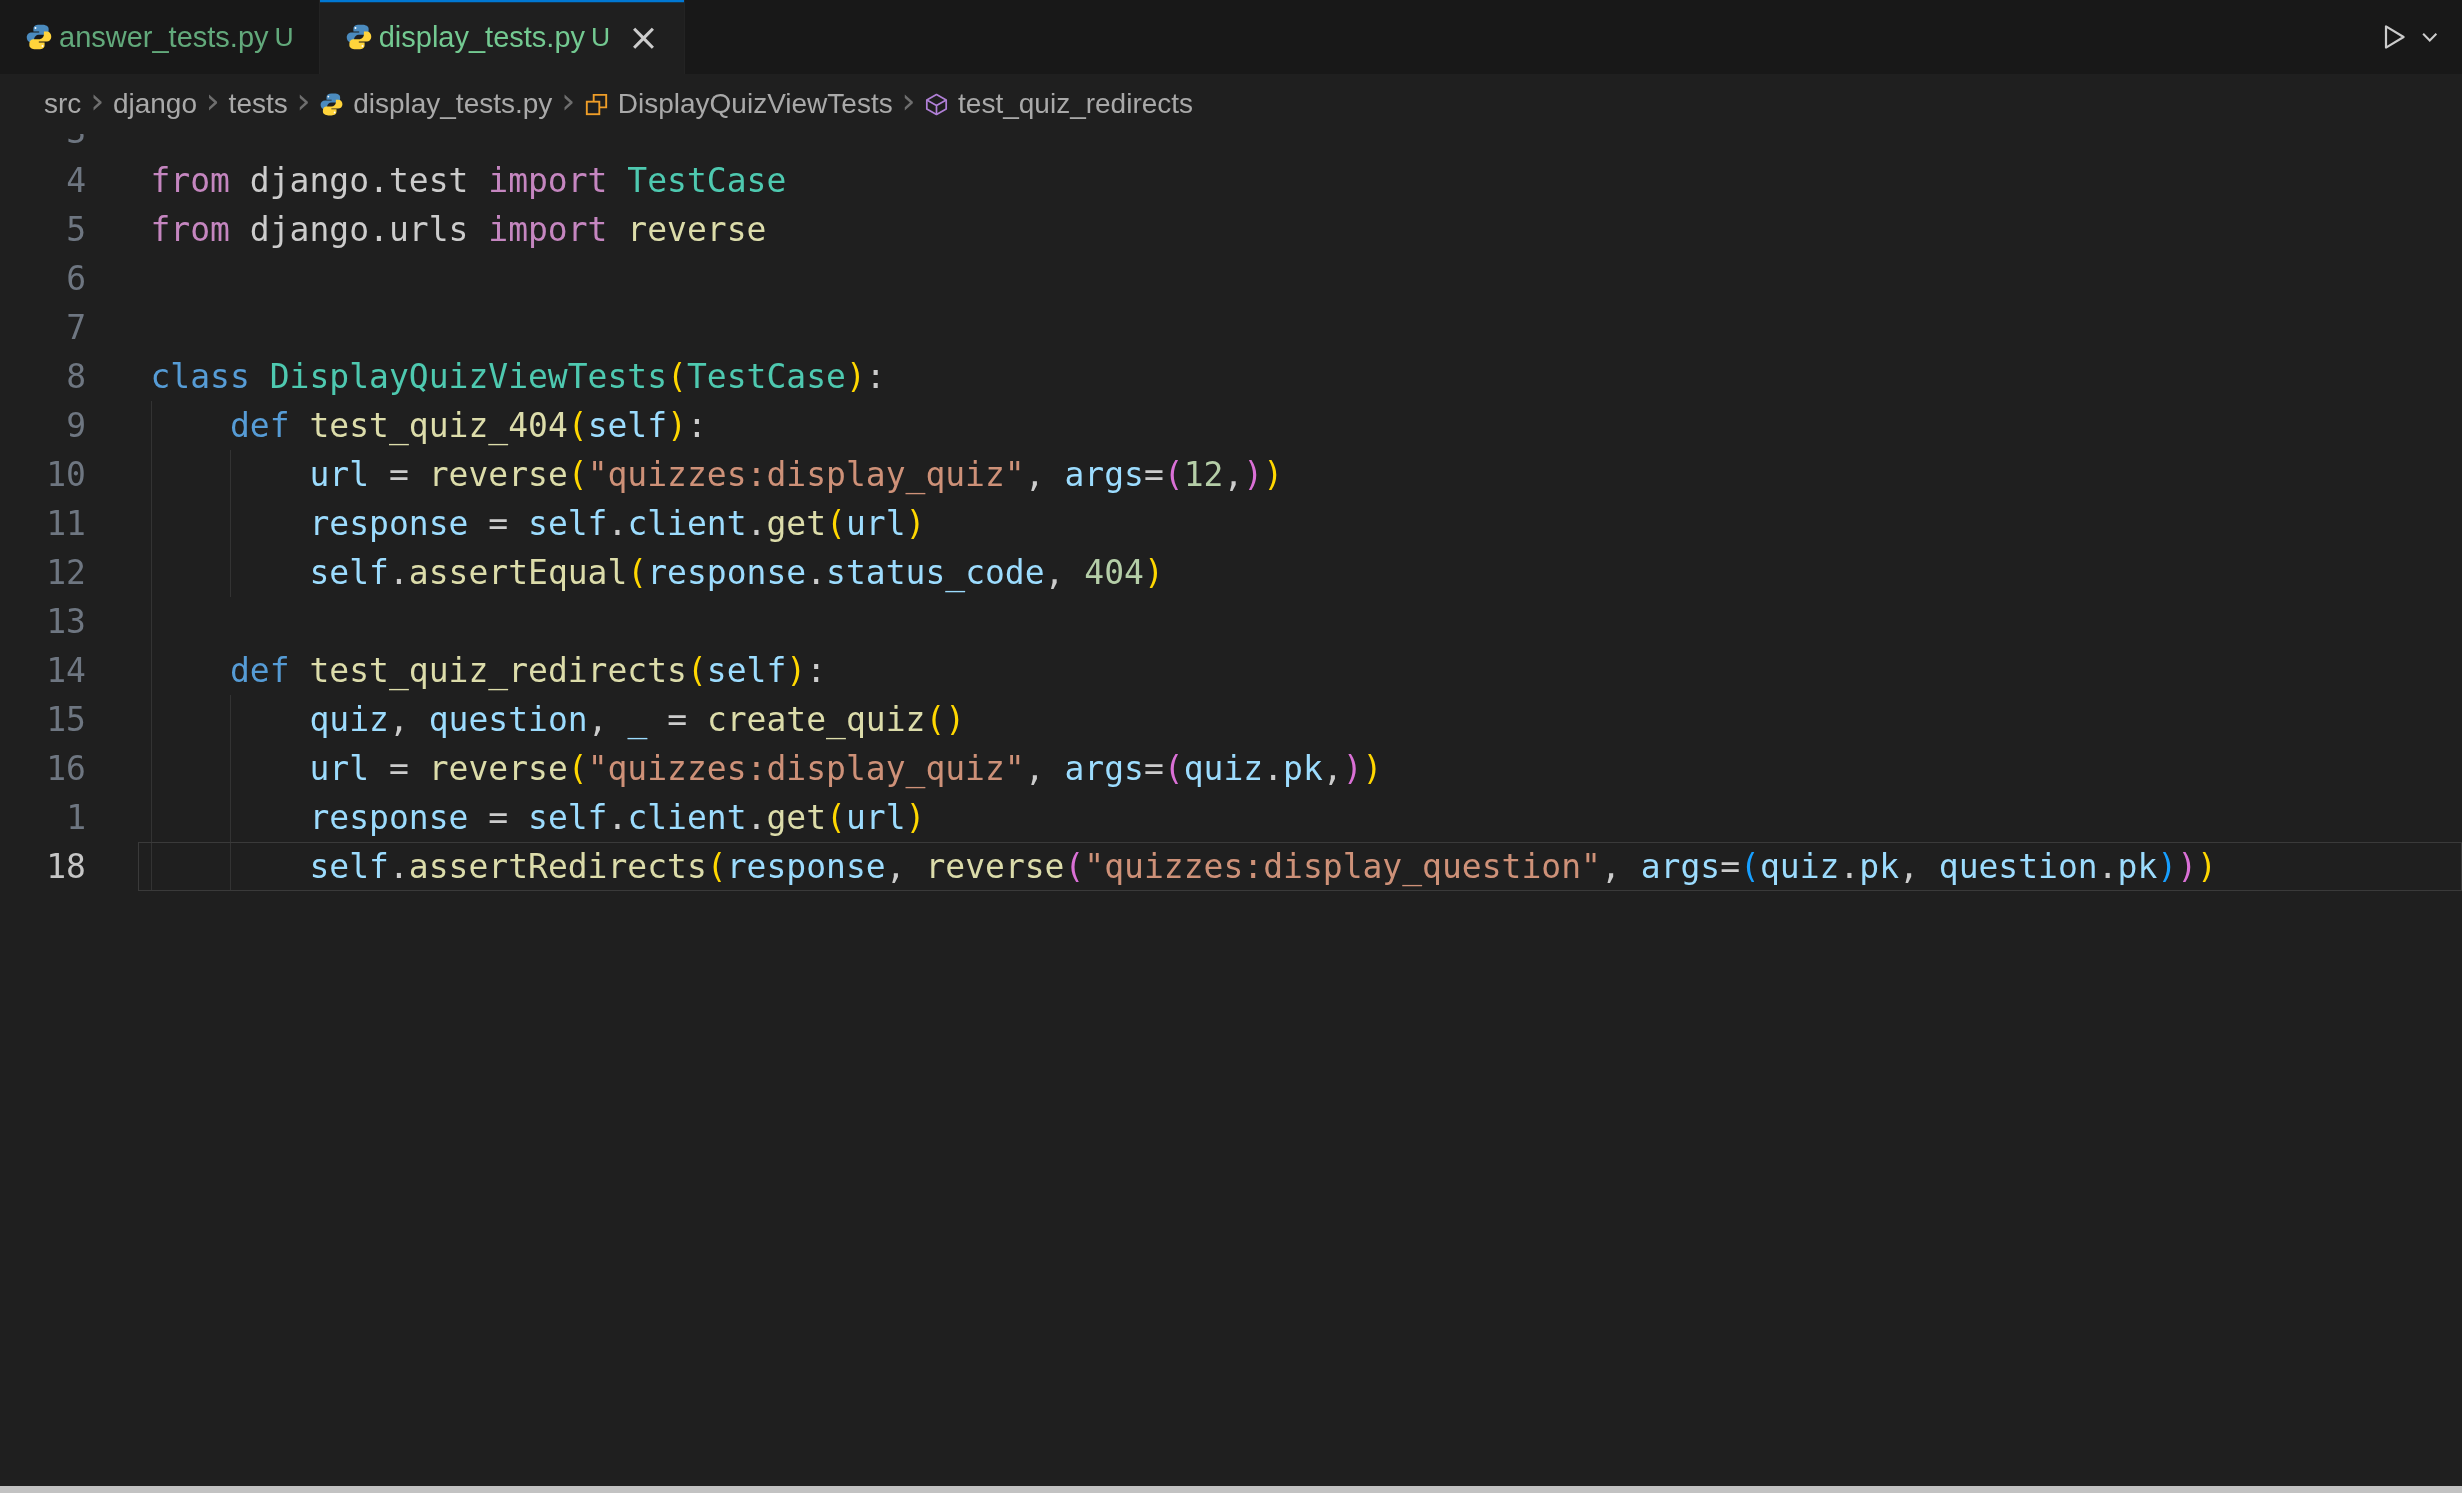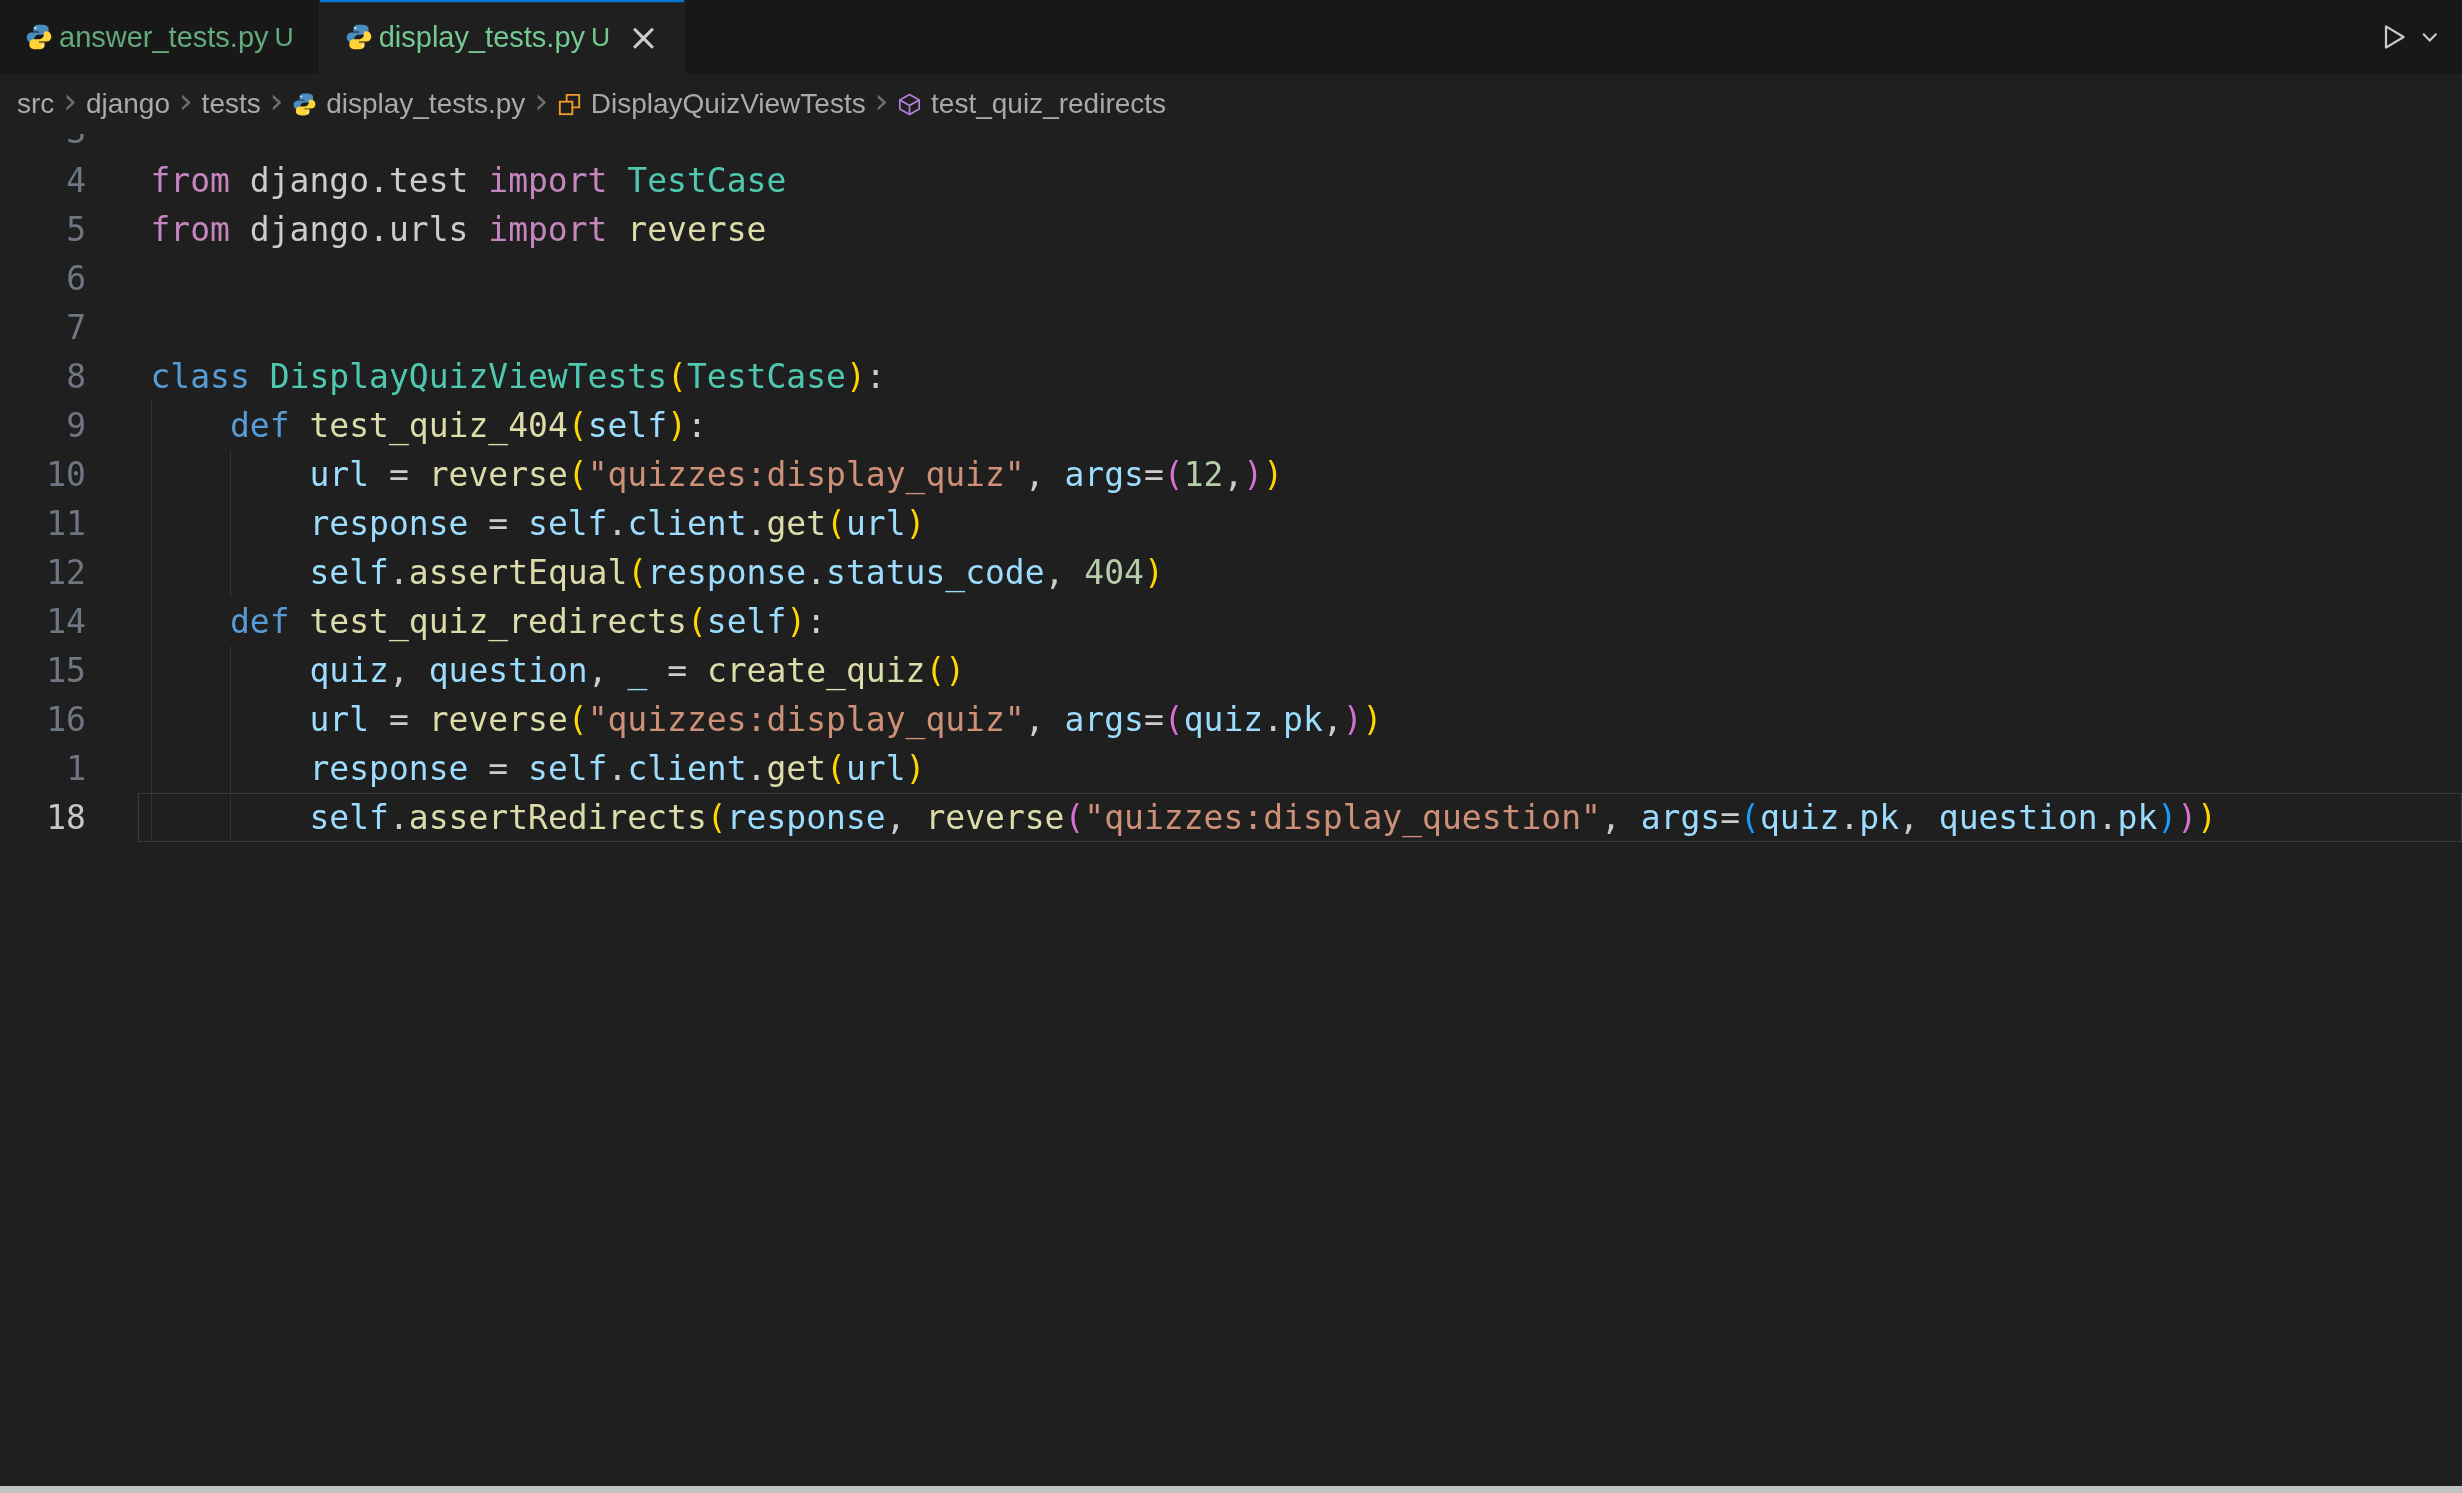--- a/index.html
+++ b/index.html
@@ -21,21 +21,21 @@
   .tab-badge{font-size:26.5px;}
   .tab-close{color:#cccccc;font-size:37px;line-height:1;margin-left:11.8px;font-family:"DejaVu Sans",sans-serif;}
   .tab-icon svg{display:block;width:28px;height:28px;}
   .editor-actions{position:absolute;right:20.6px;top:0;height:100%;display:flex;align-items:center;gap:8.8px;}
   .action{display:flex;align-items:center;cursor:pointer;}
   .action-play svg{display:block;width:32px;height:32px;}
   .action-chevron-down svg{display:block;width:23.5px;height:23.5px;}
 
   
   .breadcrumbs{height:60px;display:flex;align-items:center;padding-left:17px;font-size:28px;
-               color:var(--c-breadcrumb_fg,#A9A9A9);white-space:nowrap;}
+               color:var(--c-breadcrumb_fg,#A9A9A9);white-space:nowrap;margin-left:27px;}
   .bc-item{display:flex;align-items:center;gap:8.8px;cursor:pointer;}
   .bc-icon svg{display:block;width:25px;height:25px;}
   .bc-sep{color:#6e6e6e;font-size:35px;line-height:1;padding:0 8.8px;transform:translateY(-2.9px);font-family:"DejaVu Sans",sans-serif;}
 
   
   .editor{position:relative;overflow:hidden;height:1353px;
           font-family:"DejaVu Sans Mono",monospace;font-size:33px;line-height:49px;color:var(--c-pl,#CCCCCC);}
   .line-row{display:flex;height:49px;position:relative;}
   .line-row.clipped{margin-top:-27px;}
   .gutter{flex:0 0 138px;box-sizing:border-box;padding-right:52px;text-align:right;
@@ -197,20 +197,24 @@
       </div>
       <div class="line-row">
         <div class="gutter">11</div>
         <div class="code"><span class="guide" style="left: calc(0ch + 12.5px);"></span><span class="guide" style="left: calc(4ch + 12.5px);"></span><span class="tk-pl">        </span><span class="tk-var">response</span><span class="tk-pl"> = </span><span class="tk-var">self</span><span class="tk-pl">.</span><span class="tk-var">client</span><span class="tk-pl">.</span><span class="tk-fn">get</span><span class="tk-b1">(</span><span class="tk-var">url</span><span class="tk-b1">)</span></div>
       </div>
       <div class="line-row">
         <div class="gutter">12</div>
         <div class="code"><span class="guide" style="left: calc(0ch + 12.5px);"></span><span class="guide" style="left: calc(4ch + 12.5px);"></span><span class="tk-pl">        </span><span class="tk-var">self</span><span class="tk-pl">.</span><span class="tk-fn">assertEqual</span><span class="tk-b1">(</span><span class="tk-var">response</span><span class="tk-pl">.</span><span class="tk-var">status_code</span><span class="tk-pl">, </span><span class="tk-num">404</span><span class="tk-b1">)</span></div>
       </div>
       <div class="line-row">
+        <div class="gutter">13</div>
+        <div class="code"><span class="guide" style="left: calc(0ch + 12.5px);"></span></div>
+      </div>
+      <div class="line-row">
         <div class="gutter">14</div>
         <div class="code"><span class="guide" style="left: calc(0ch + 12.5px);"></span><span class="tk-pl">    </span><span class="tk-kw">def</span><span class="tk-pl"> </span><span class="tk-fn">test_quiz_redirects</span><span class="tk-b1">(</span><span class="tk-var">self</span><span class="tk-b1">)</span><span class="tk-pl">:</span></div>
       </div>
       <div class="line-row">
         <div class="gutter">15</div>
         <div class="code"><span class="guide" style="left: calc(0ch + 12.5px);"></span><span class="guide" style="left: calc(4ch + 12.5px);"></span><span class="tk-pl">        </span><span class="tk-var">quiz</span><span class="tk-pl">, </span><span class="tk-var">question</span><span class="tk-pl">, </span><span class="tk-var">_</span><span class="tk-pl"> = </span><span class="tk-fn">create_quiz</span><span class="tk-b1">(</span><span class="tk-b1">)</span></div>
       </div>
       <div class="line-row">
         <div class="gutter">16</div>
         <div class="code"><span class="guide" style="left: calc(0ch + 12.5px);"></span><span class="guide" style="left: calc(4ch + 12.5px);"></span><span class="tk-pl">        </span><span class="tk-var">url</span><span class="tk-pl"> = </span><span class="tk-fn">reverse</span><span class="tk-b1">(</span><span class="tk-str">"quizzes:display_quiz"</span><span class="tk-pl">, </span><span class="tk-var">args</span><span class="tk-pl">=</span><span class="tk-b2">(</span><span class="tk-var">quiz</span><span class="tk-pl">.</span><span class="tk-var">pk</span><span class="tk-pl">,</span><span class="tk-b2">)</span><span class="tk-b1">)</span></div>

